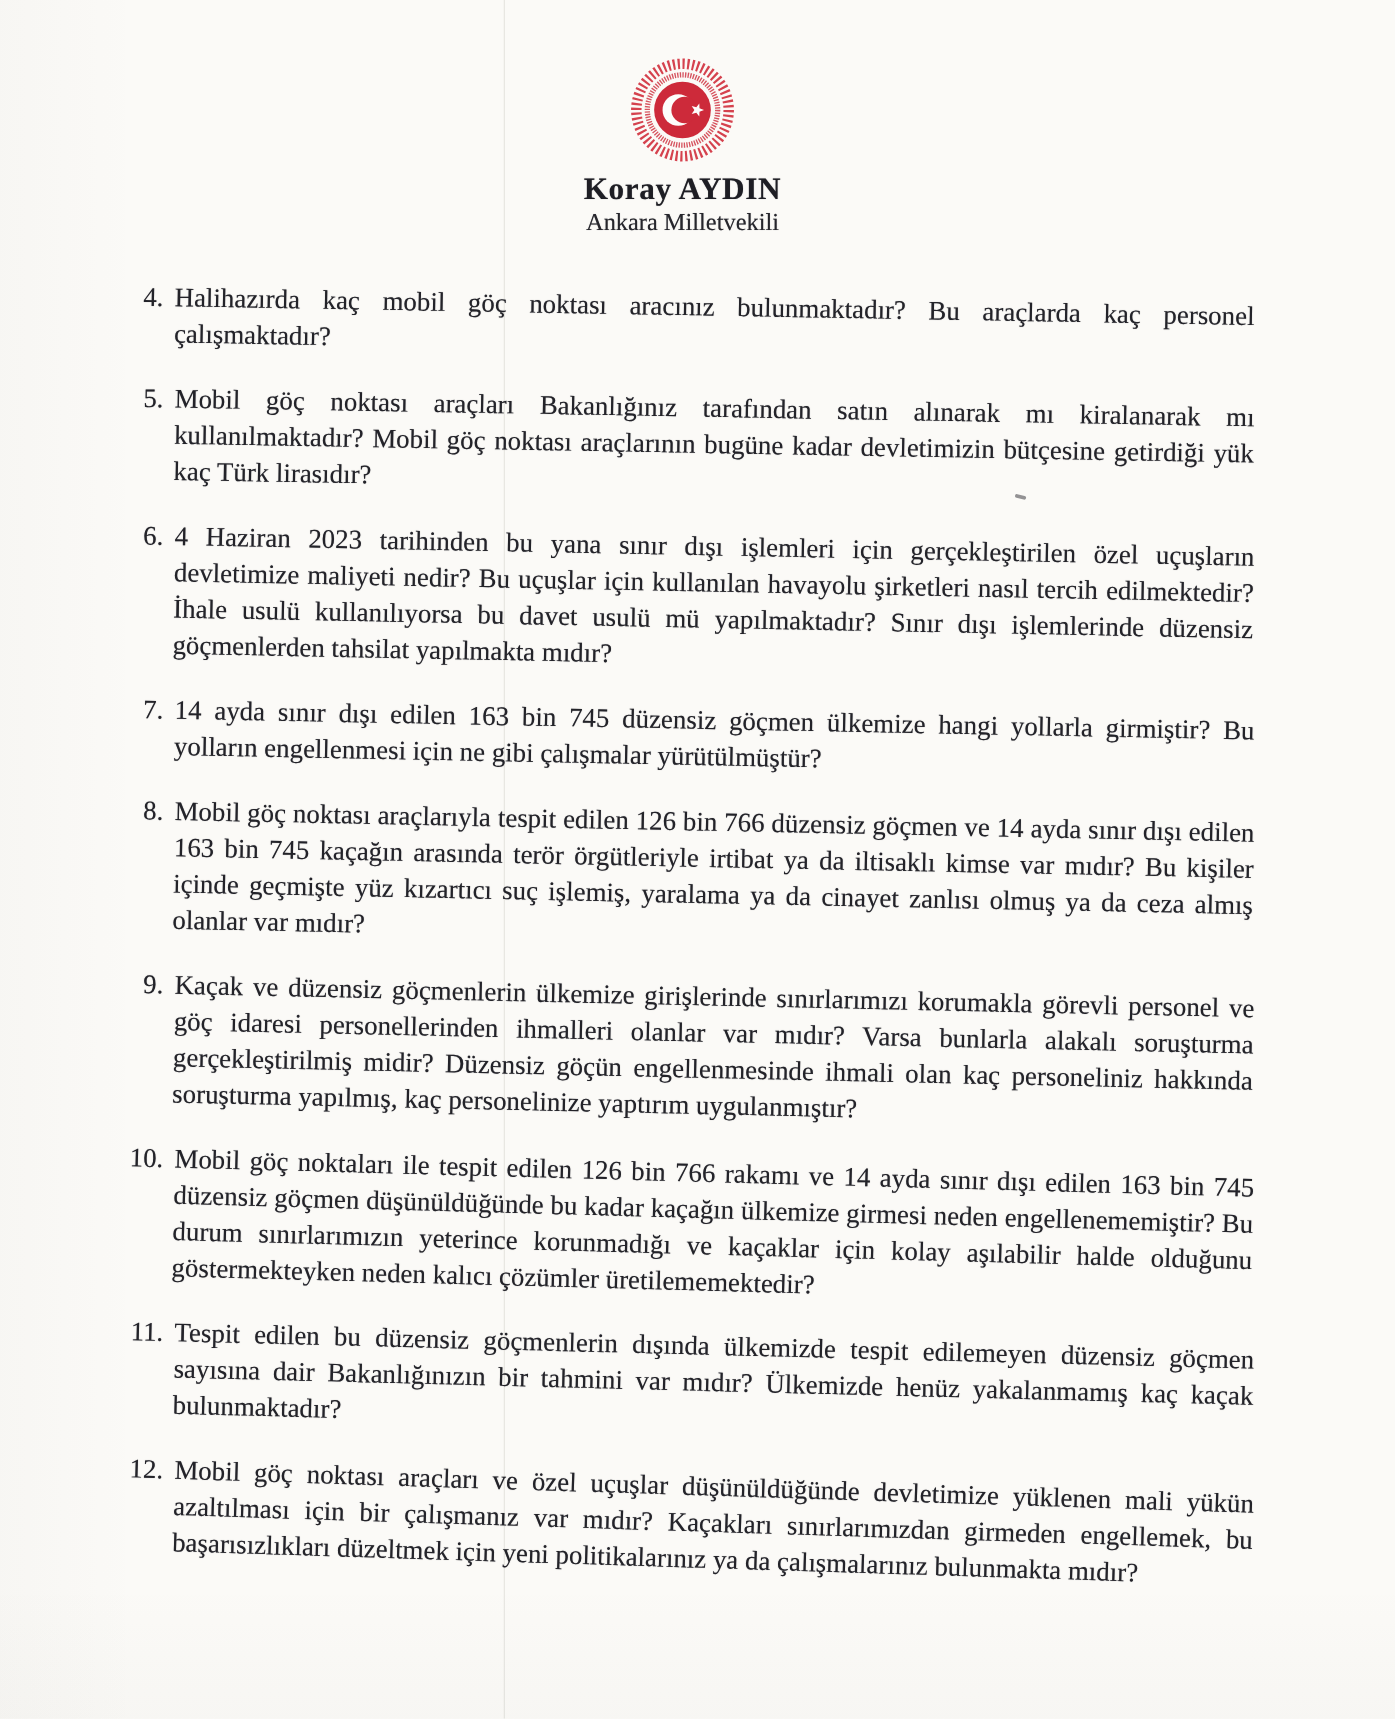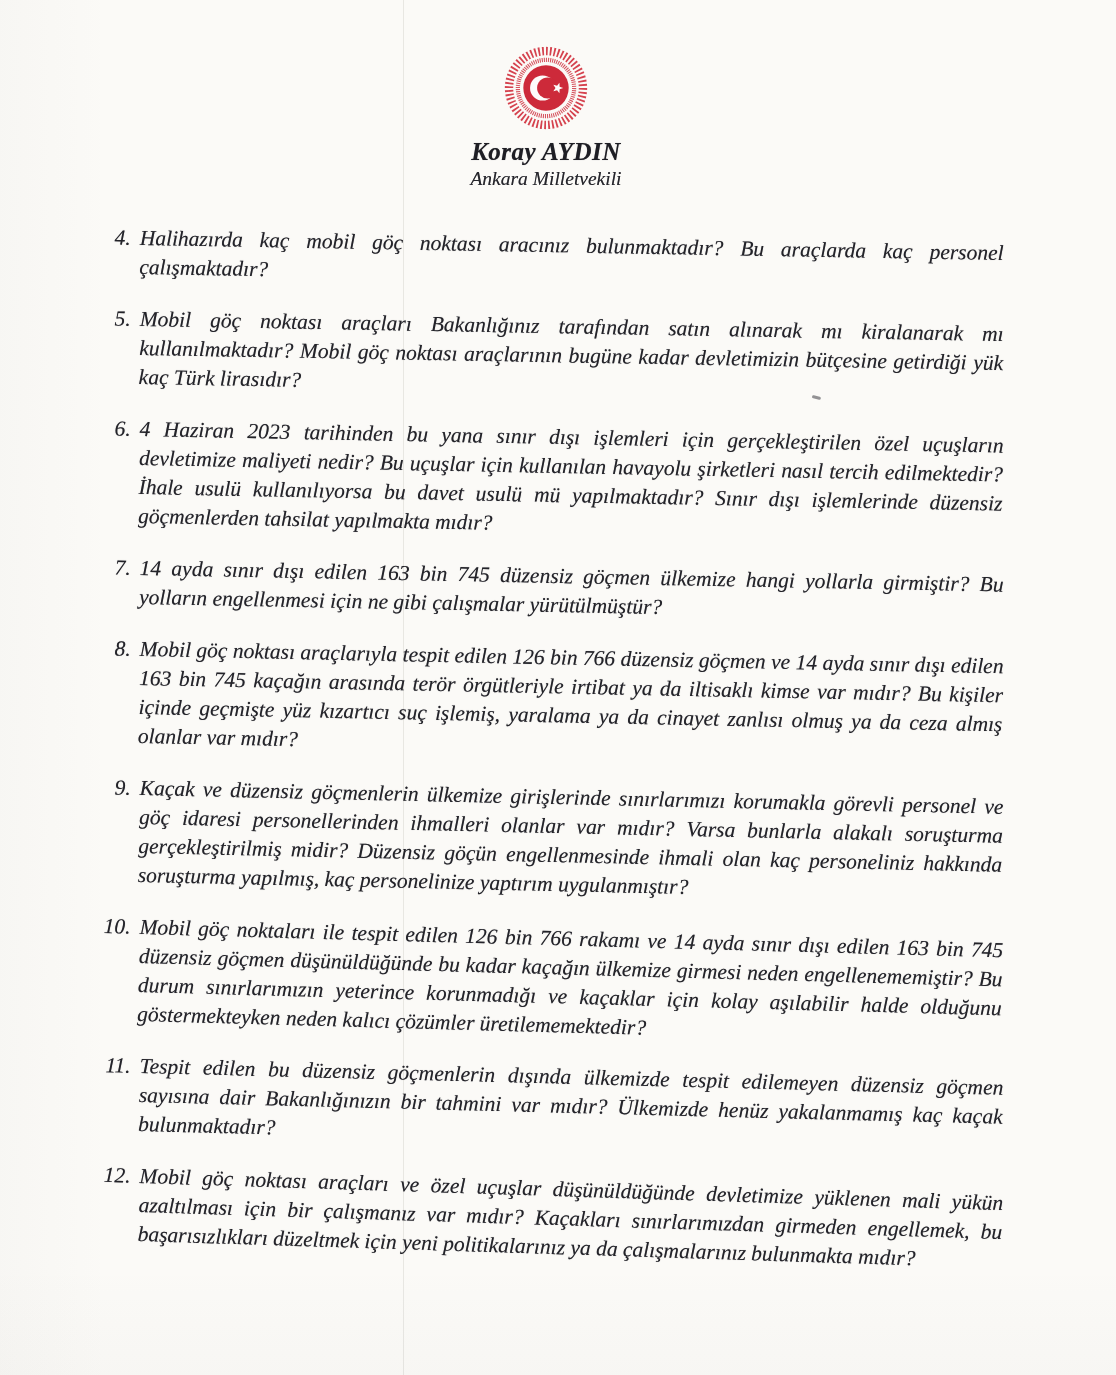--- a/index.html
+++ b/index.html
@@ -17,21 +17,21 @@
   .seam{
     position:absolute;left:403px;top:0;bottom:0;width:1px;
     background:rgba(165,165,155,0.22);
     pointer-events:none;
   }
   .speck{
     position:absolute;left:812px;top:396px;width:9px;height:2.5px;
     background:#5a5a60;opacity:.65;transform:rotate(14deg);
     border-radius:2px;
   }
-  .page{position:relative;width:100%;height:100%;font-style:italic;}
+  .page{position:relative;width:100%;height:100%;}
   header{
     padding-top:46px;
     text-align:center;
     transform:translateX(-12px);
   }
   .emblem{
     display:block;margin:0 auto;
     filter:blur(0.4px);
   }
   .member-name{

